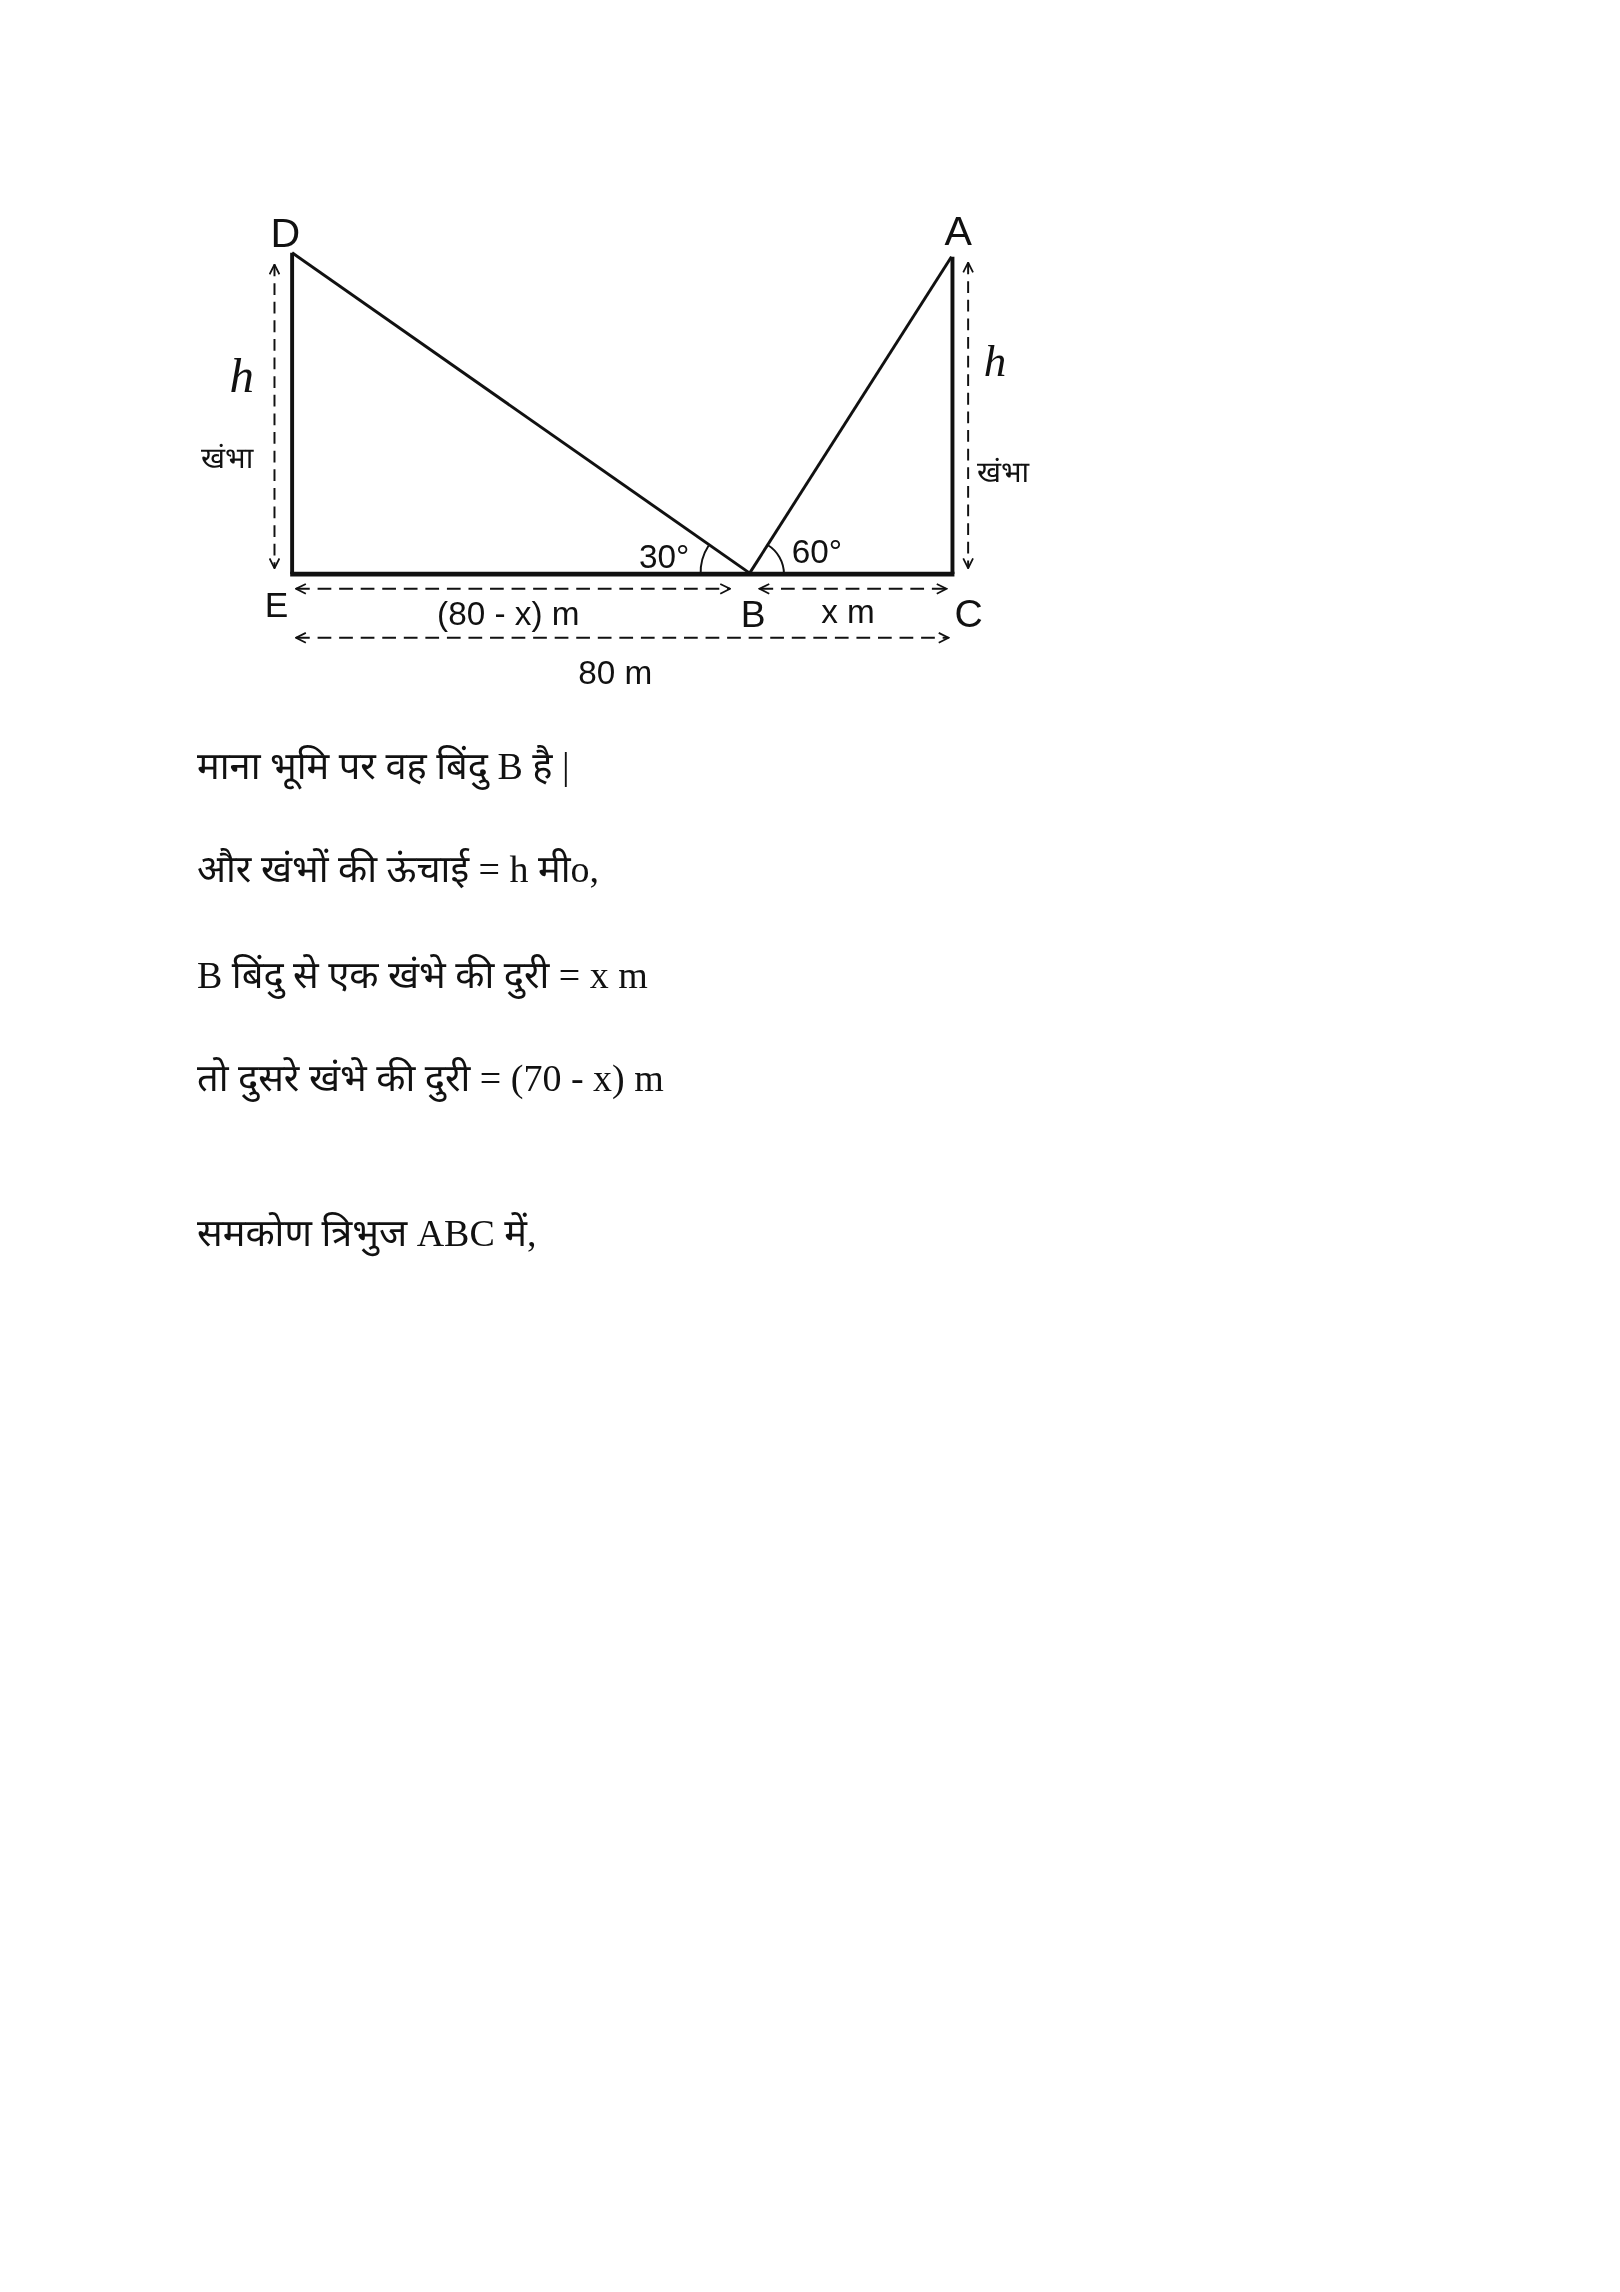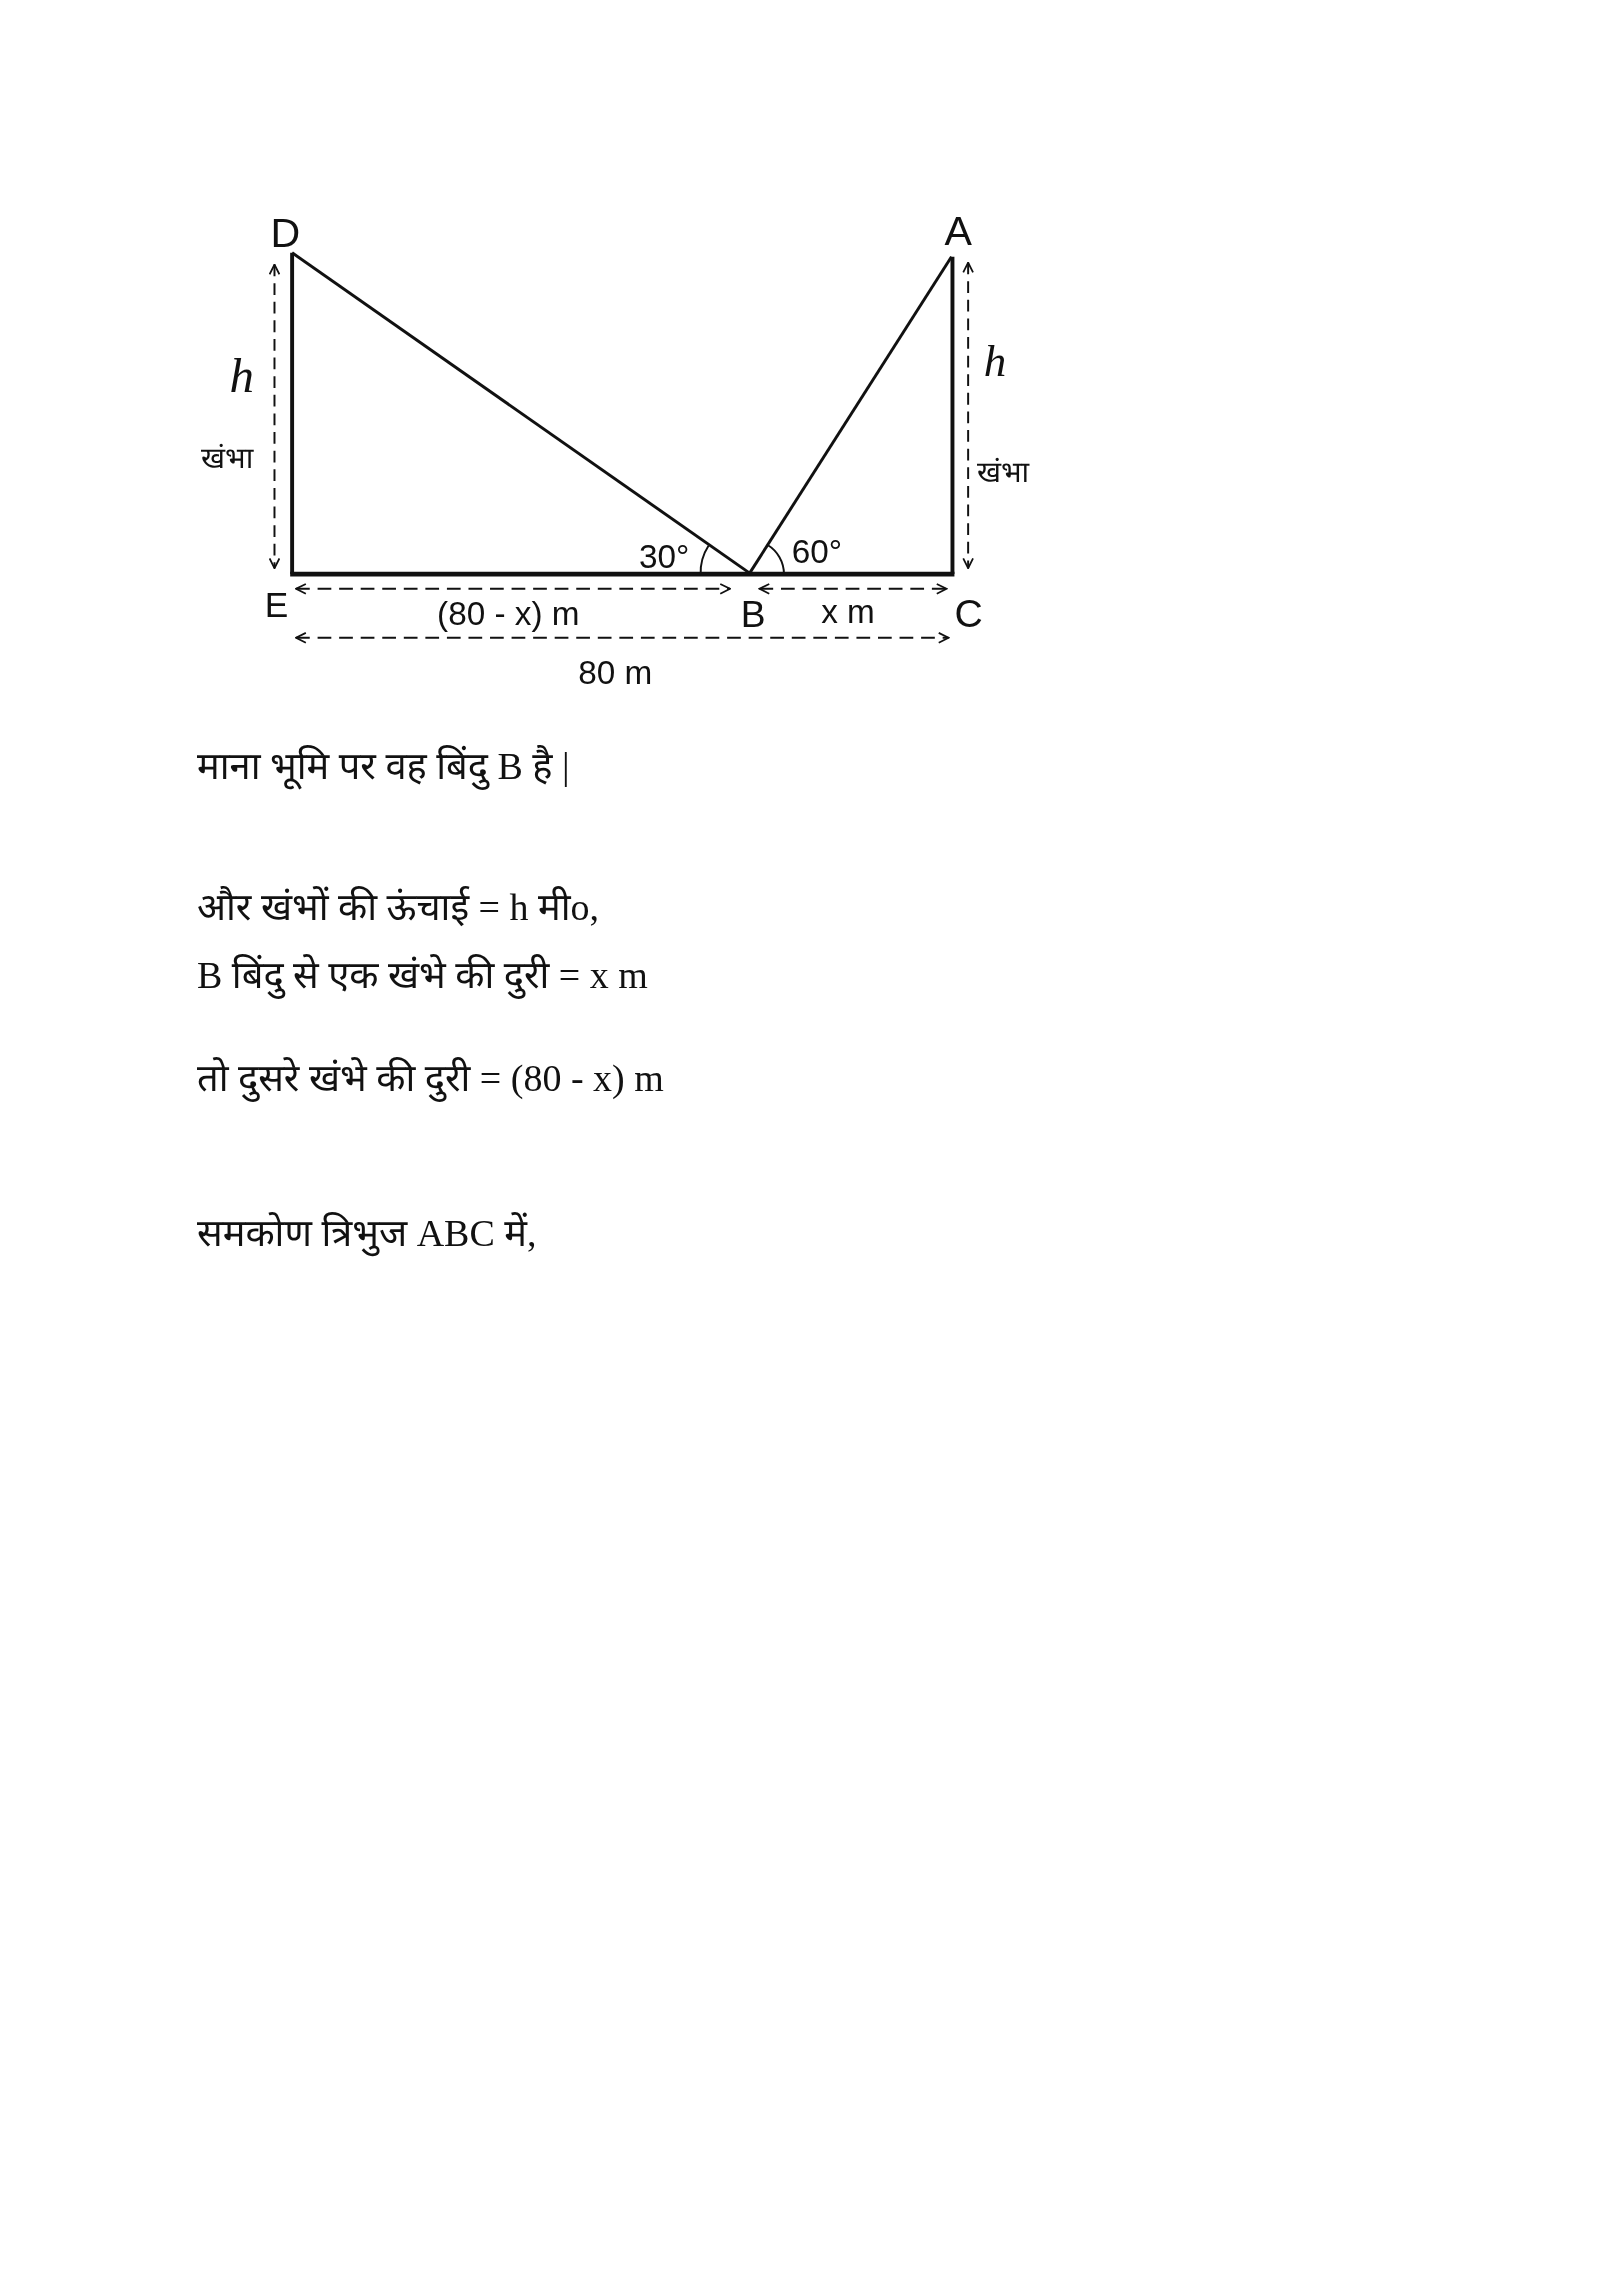--- a/index.html
+++ b/index.html
@@ -48,17 +48,17 @@
 
   <text class="lbl" x="652" y="580" font-size="34">30°</text>
   <text class="lbl" x="808" y="575" font-size="34">60°</text>
 
   <text class="lbl" x="446" y="638" font-size="34">(80 - x) m</text>
   <text class="lbl" x="838" y="636" font-size="34">x m</text>
   <text class="lbl" x="590" y="698" font-size="34">80 m</text>
 </svg>
 
 <div class="line" style="top:745px;">माना भूमि पर वह बिंदु B है |</div>
-<div class="line" style="top:848px;margin-top:38px;">और खंभों की ऊंचाई = h मीo,</div>
+<div class="line" style="top:848px;">और खंभों की ऊंचाई = h मीo,</div>
 <div class="line" style="top:954px;">B बिंदु से एक खंभे की दुरी = x m</div>
-<div class="line" style="top:1057px;">तो दुसरे खंभे की दुरी = (80 - x) m</div>
+<div class="line" style="top:1057px;">तो दुसरे खंभे की दुरी = (70 - x) m</div>
 <div class="line" style="top:1212px;">समकोण त्रिभुज ABC में,</div>
 
 
 </body></html>

